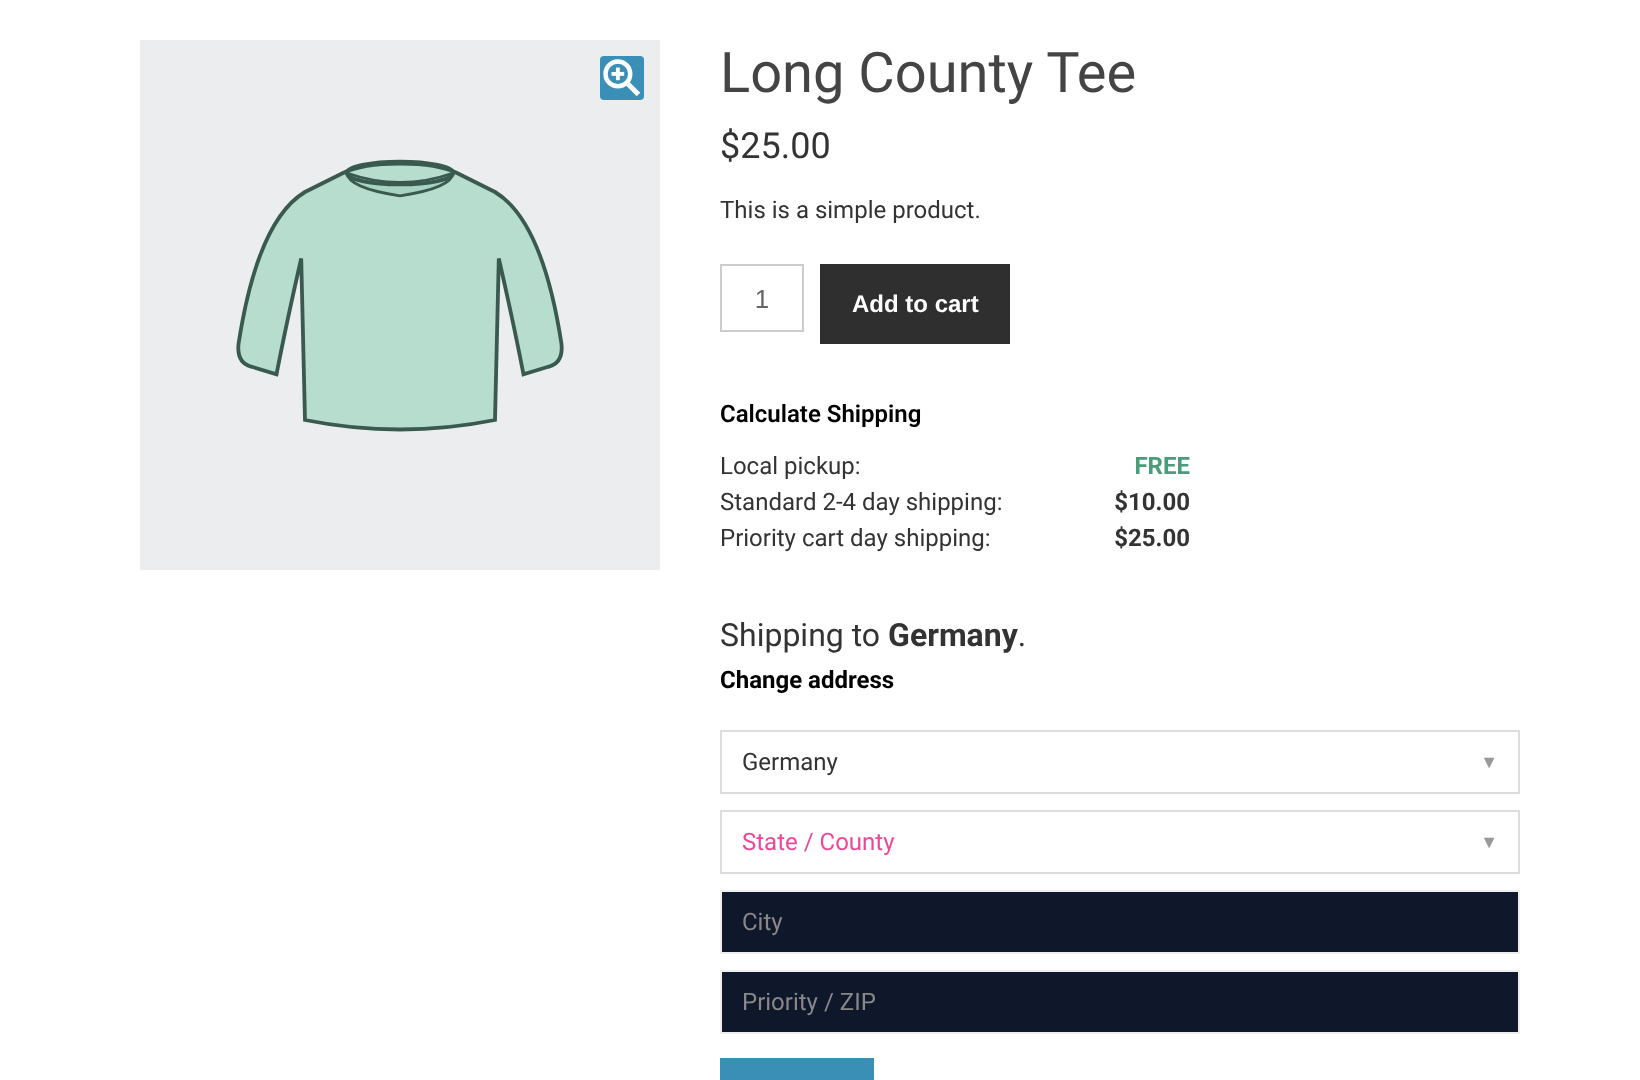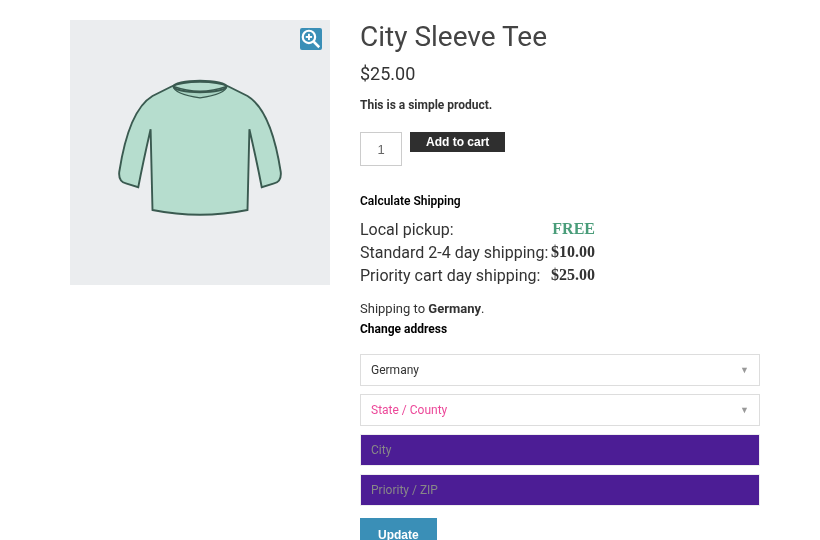--- a/index.html
+++ b/index.html
@@ -54,87 +54,87 @@
       margin-bottom: 10px;
     }
     .price {
       font-size: 18px;
       color: #333;
       margin-bottom: 14px;
     }
     .desc {
       font-size: 12px;
       color: #333;
-      font-weight: 700;
+      font-weight: 400;
       margin-bottom: 20px;
     }
     .cart-row {
       display: flex;
       gap: 8px;
       margin-bottom: 24px;
     }
     .qty-input {
       width: 42px;
       height: 34px;
       text-align: center;
       border: 1px solid #ccc;
       font-size: 13px;
       color: #666;
     }
     .add-cart {
-      height: 20px;
+      height: 40px;
       padding: 0 16px;
       background: #2f2f2f;
       color: #fff;
       border: none;
       font-size: 12px;
       font-weight: 600;
       cursor: pointer;
     }
     .link {
       font-size: 12px;
       color: #000000;
       font-weight: 600;
       margin-bottom: 10px;
       cursor: pointer;
       display: inline-block;
     }
     .ship-table {
       width: 235px;
-      font-size: 16px;
-      margin-bottom: 14px;
+      font-size: 12px;
+      margin-bottom: 30px;
     }
     .ship-row {
       display: flex;
       justify-content: space-between;
       padding: 2px 0;
     }
     .ship-row .label { color: #333; }
-    .ship-row .val { font-weight: 700; color: #333; font-family: Liberation Serif, serif; }
+    .ship-row .val { font-weight: 700; color: #333; }
     .ship-row .free { color: #4a9d7a; }
     .ship-to {
-      font-size: 13px;
+      font-size: 16px;
       color: #333;
       margin-bottom: 2px;
     }
     .ship-to b { font-weight: 700; }
     .form-field {
       width: 100%;
       background: #fff;
       border: 1px solid #ddd;
       padding: 8px 10px;
       margin-top: 8px;
       font-size: 12px;
       display: flex;
       justify-content: space-between;
       align-items: center;
       color: #333;
     }
     .form-field.grey {
-      background: #4c1d95;
+      background: #0f172a;
       color: #888;
       border-color: #eee;
     }
     .form-field .caret {
       font-size: 9px;
       color: #999;
     }
     .update-btn {
       margin-top: 12px;
       background: #3a8fb7;
@@ -162,21 +162,21 @@
     </div>
     <svg viewBox="0 0 200 200">
 
       <path d="M70 30 Q80 25 100 25 Q120 25 130 30 L150 40 Q175 55 185 120 Q186 130 178 132 L165 136 Q160 110 152 75 L150 160 Q100 170 50 160 L48 75 Q40 110 35 136 L22 132 Q14 130 15 120 Q25 55 50 40 Z" fill="#b6ddce" stroke="#3a5a50" stroke-width="2"></path>
       <path d="M72 30 Q100 40 128 30 Q127 38 100 42 Q73 38 72 30 Z" fill="#a8d2c2" stroke="#3a5a50" stroke-width="1.5"></path>
       <ellipse cx="100" cy="30" rx="28" ry="6" fill="none" stroke="#3a5a50" stroke-width="2"></ellipse>
     </svg>
   </div>
 
   <div class="details">
-    <h1 class="title">City Sleeve Tee</h1>
+    <h1 class="title">Long County Tee</h1>
     <div class="price">$25.00</div>
     <div class="desc">This is a simple product.</div>
 
     <div class="cart-row">
       <input class="qty-input" value="1" style="">
       <button class="add-cart">Add to cart</button>
     </div>
 
     <div class="link">Calculate Shipping</div>
 

